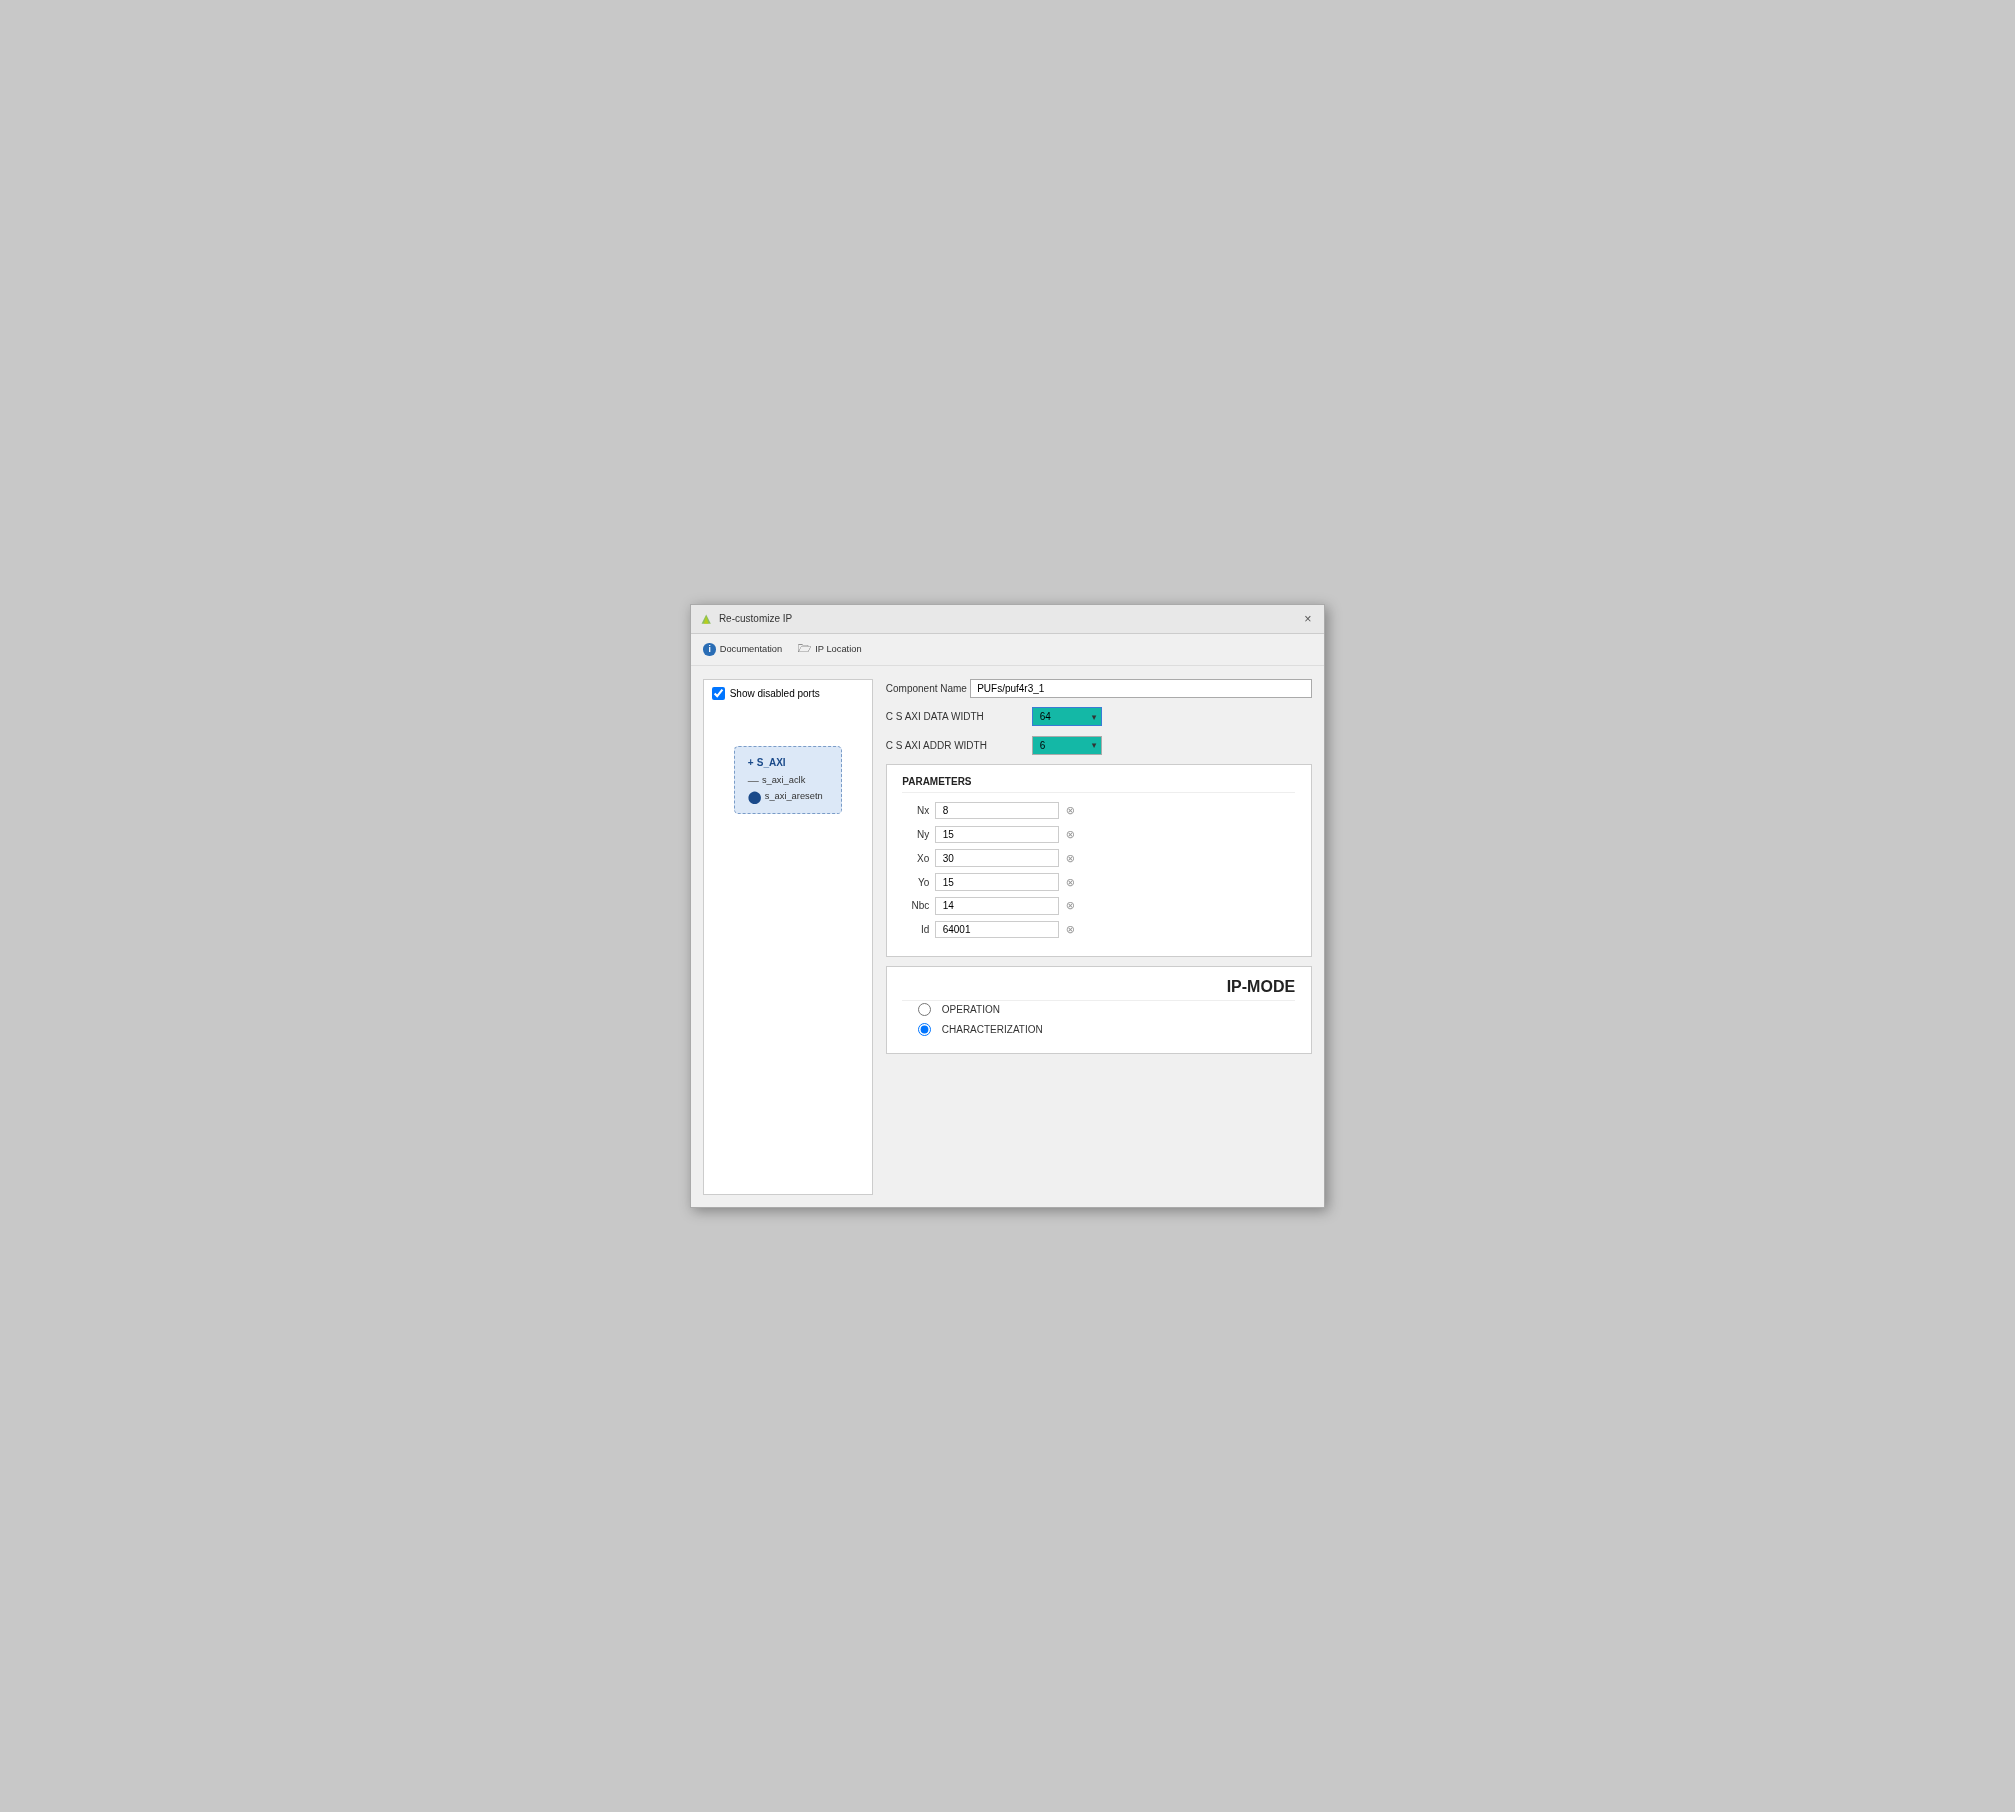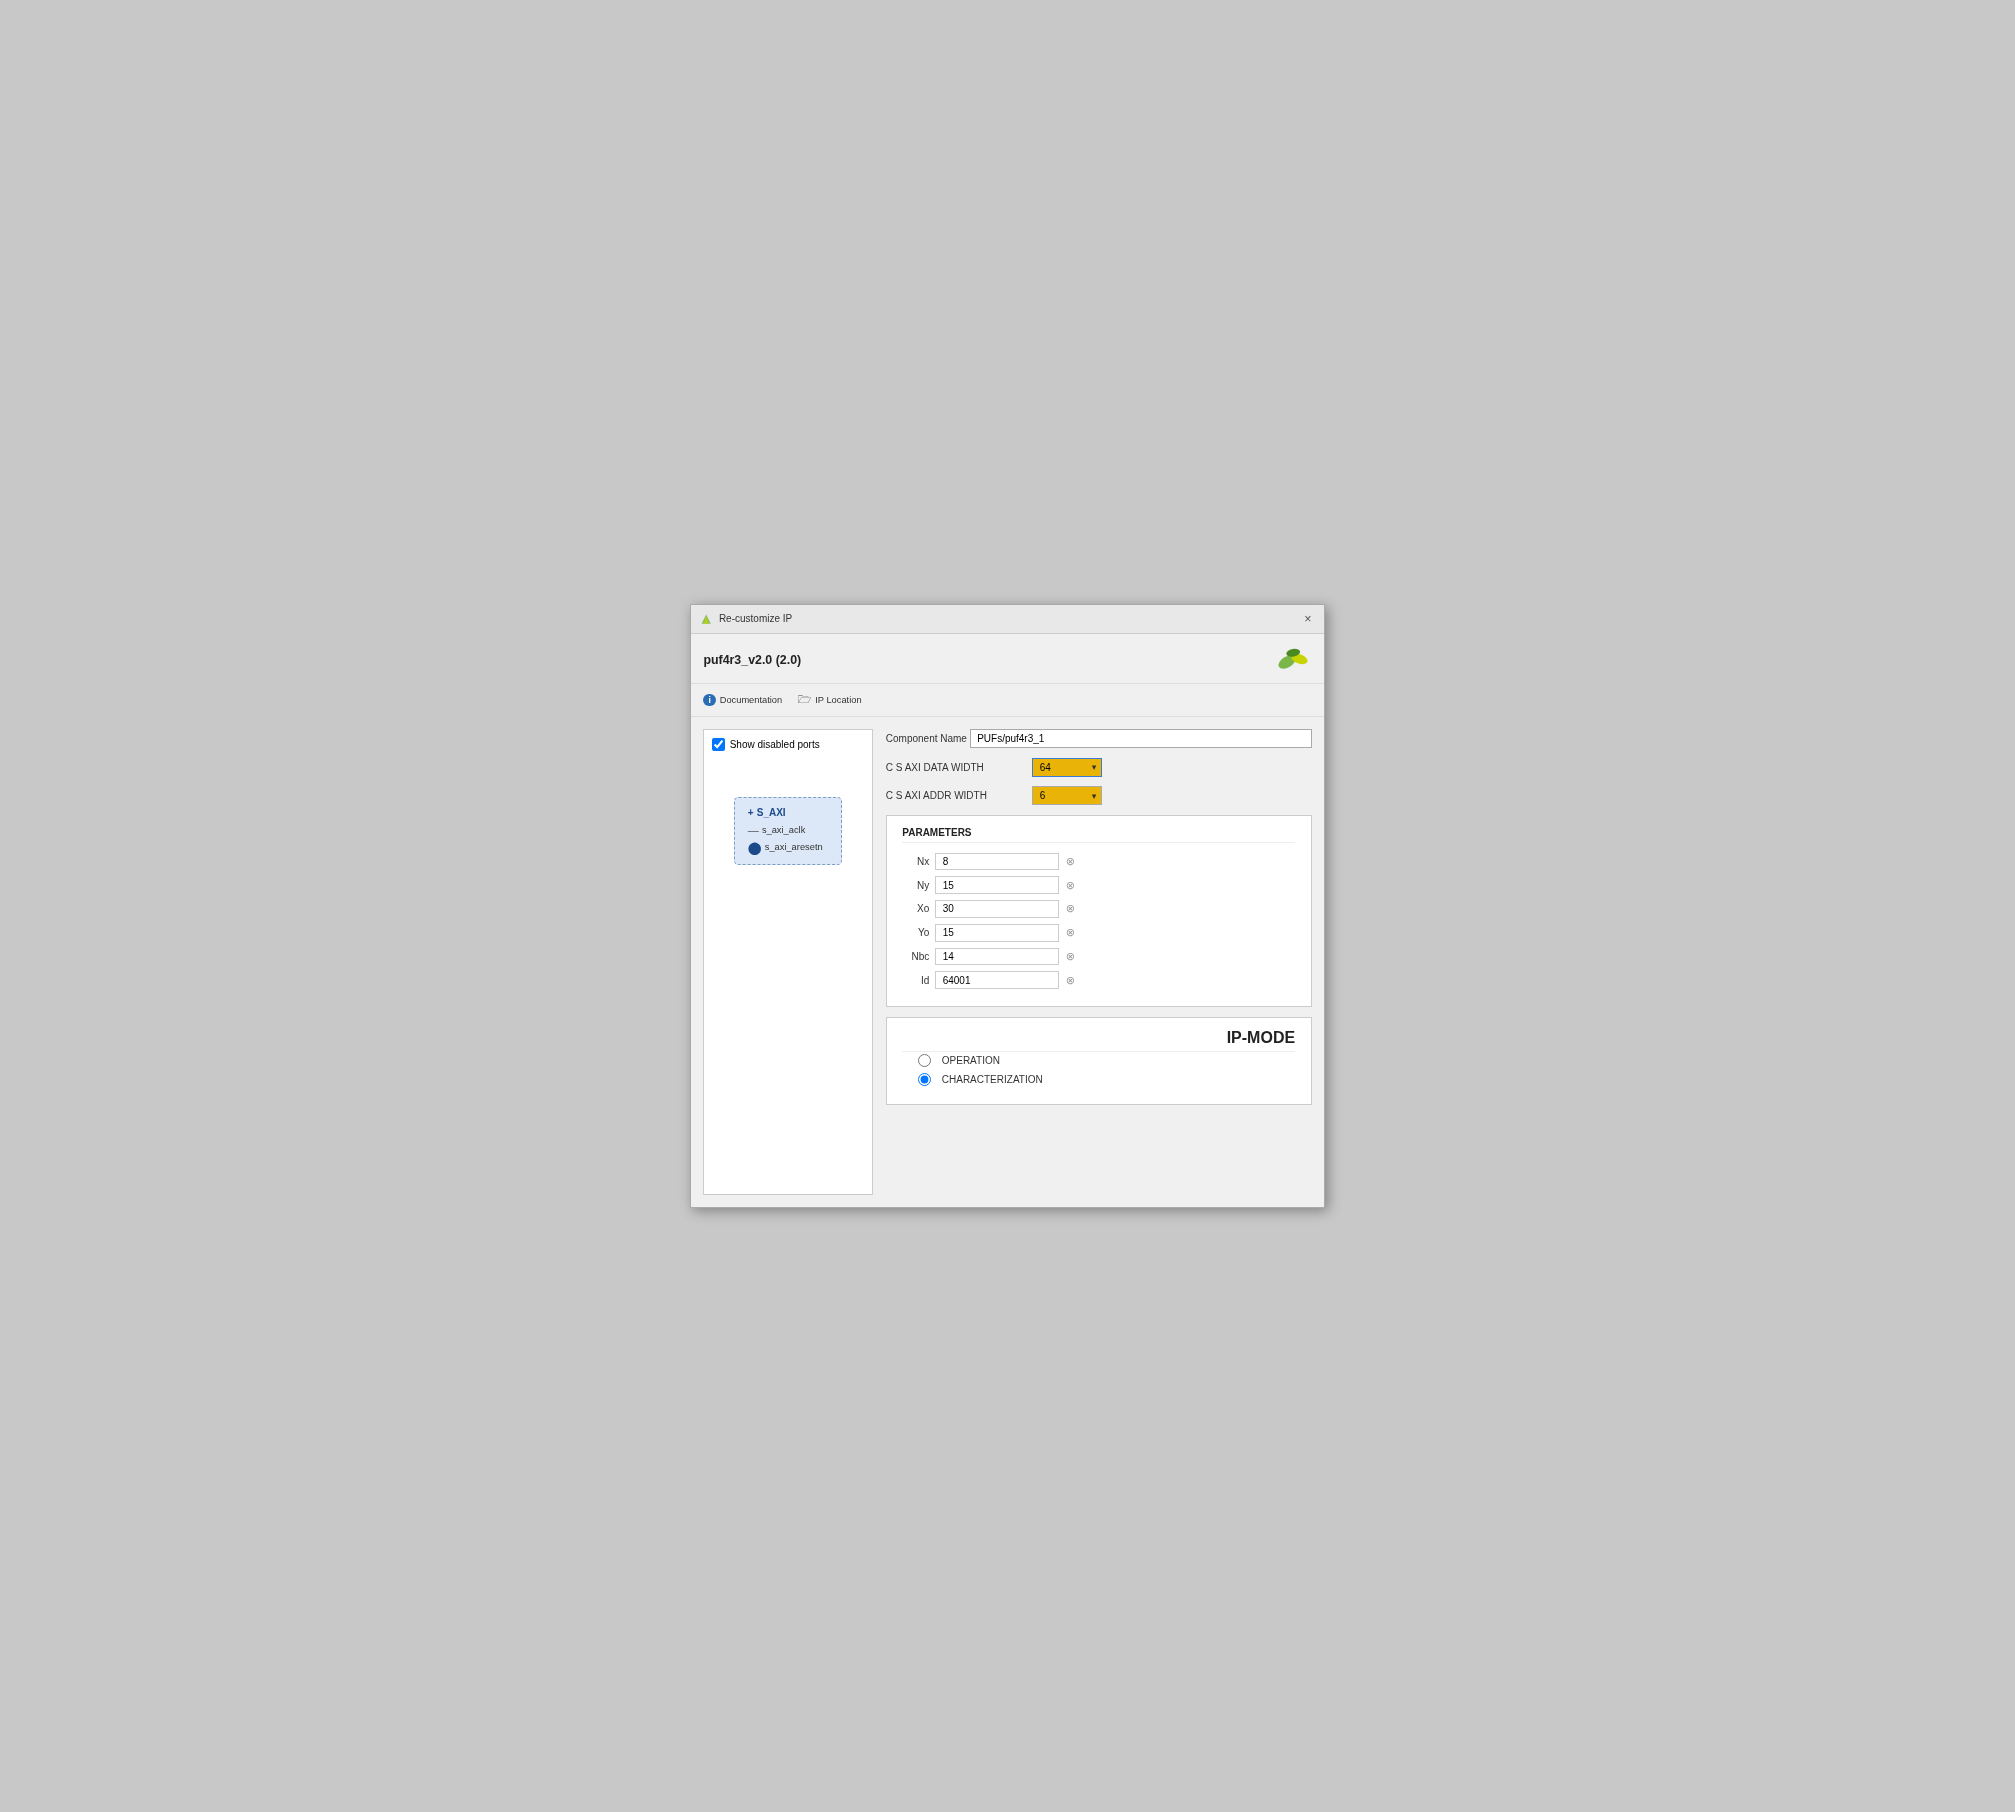--- a/index.html
+++ b/index.html
@@ -193,21 +193,21 @@
       width: 139px;
     }
     .select-wrapper {
       position: relative;
       display: inline-block;
     }
     .param-select {
       border: 1.5px solid #3a7bd5;
       padding: 3.1px 22px 3.1px 6.2px;
       font-size: 10px;
-      background: #eab308;
+      background: #14b8a6;
       appearance: none;
       -webkit-appearance: none;
       cursor: pointer;
       min-width: 70px;
     }
     .select-arrow {
       position: absolute;
       right: 4.6px;
       top: 50%;
       transform: translateY(-50%);
@@ -306,33 +306,20 @@
 
       <svg class="title-bar-icon" viewBox="0 0 16 16">
         <polygon points="2,14 8,2 14,14" fill="#7ab648" opacity="0.85"></polygon>
         <polygon points="5,14 8,4 11,14" fill="#c8d400" opacity="0.7"></polygon>
       </svg>
       <span class="title-bar-text">Re-customize IP</span>
     </div>
     <button class="close-btn">×</button>
   </div>
 
-  <div class="dialog-header">
-    <span class="dialog-title">puf4r3_v2.0 (2.0)</span>
-    <div class="leaf-logo">
-      <svg width="36" height="31" viewBox="0 0 46 40">
-
-        <ellipse cx="14" cy="22" rx="12" ry="7" fill="#7ab648" transform="rotate(-30 14 22)"></ellipse>
-
-        <ellipse cx="30" cy="18" rx="11" ry="6" fill="#c8d400" transform="rotate(20 30 18)"></ellipse>
-
-        <ellipse cx="22" cy="10" rx="9" ry="5" fill="#4a8a20" transform="rotate(-10 22 10)"></ellipse>
-      </svg>
-    </div>
-  </div>
 
   <div class="toolbar">
     <button class="toolbar-btn">
       <div class="info-icon">i</div>
       <span>Documentation</span>
     </button>
     <button class="toolbar-btn">
       <span class="folder-icon">🗁</span>
       <span>IP Location</span>
     </button>

